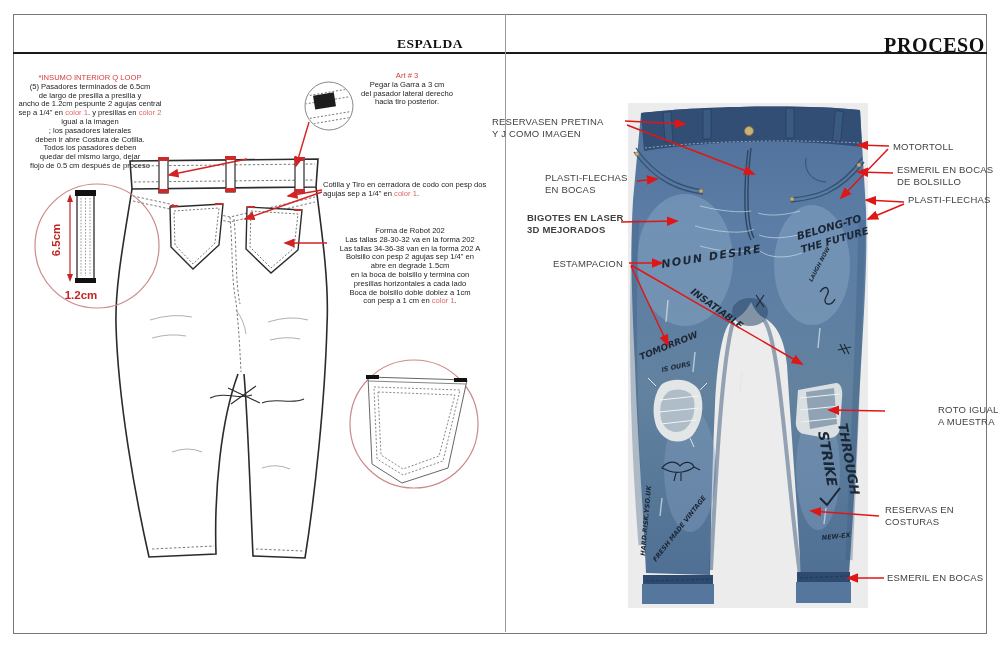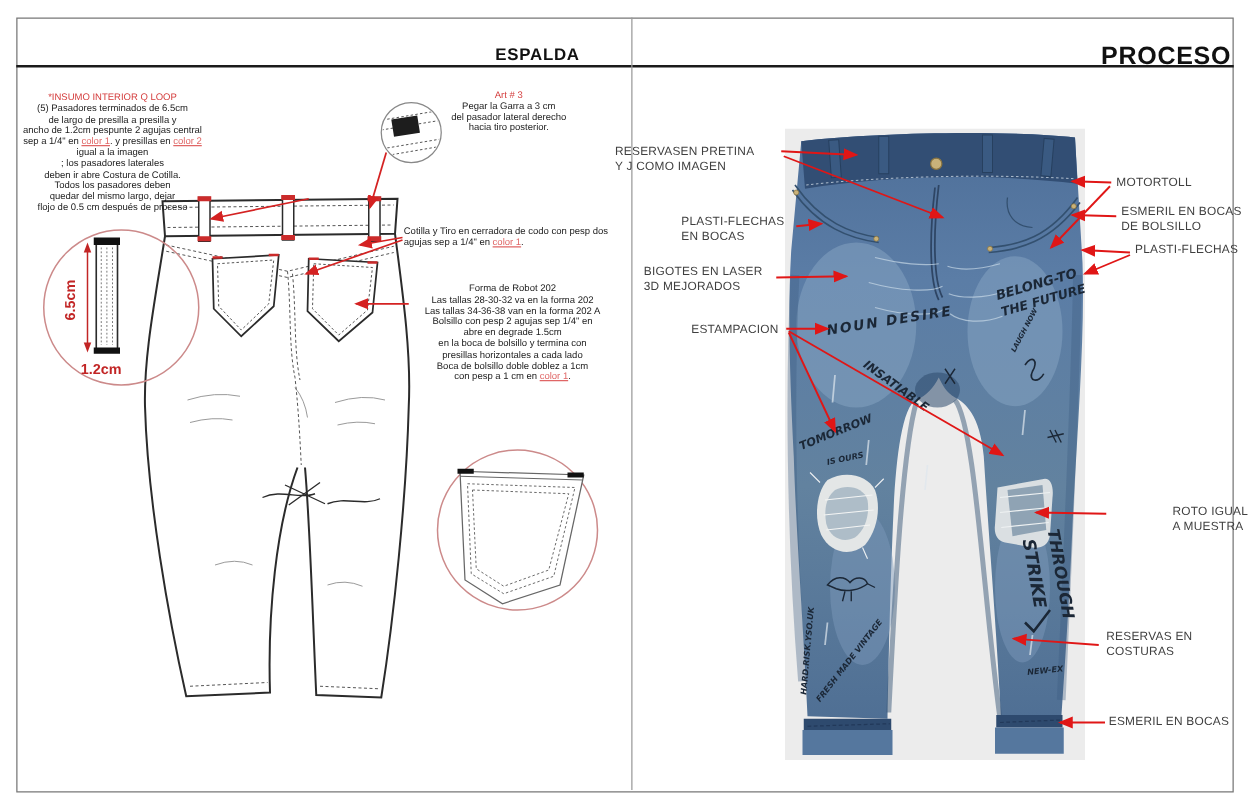--- a/index.html
+++ b/index.html
@@ -5,38 +5,38 @@
   html,body{margin:0;padding:0;}
   body{
     width:1000px;height:647px;position:relative;background:#ffffff;
     font-family:"Liberation Sans",sans-serif;overflow:hidden;color:#1c1c1c;
   }
   .abs{position:absolute;}
   
   #frame{left:13px;top:14px;width:972px;height:618px;border:1px solid #777;}
   #header-rule{left:13px;top:52px;width:974px;height:2px;background:#1a1a1a;}
   #panel-divider{left:505px;top:14px;width:1px;height:618px;background:#9a9a9a;}
-  .hdr{font-weight:bold;font-size:13.5px;color:#111;letter-spacing:.6px;}
+  .hdr{font-weight:bold;font-size:13.5px;color:#111;letter-spacing:.6px;font-family:Liberation Serif, serif;}
   #hdr-left{left:350px;top:36px;width:160px;text-align:center;}
   #hdr-right{left:855px;top:34px;width:130px;text-align:right;font-size:20px;}
   
   .note{font-size:7.6px;line-height:1.16;color:#1c1c1c;}
   .note .ln{display:block;white-space:nowrap;}
   .center{text-align:center;}
   .red-title{color:#d43c3c;}
-  .inline-red{color:#e06666;text-decoration:underline;}
+  .inline-red{color:#e06666;}
   #note-insumo{left:10px;top:74px;width:160px;}
   #note-art{left:352px;top:72px;width:110px;}
   #note-cotilla{left:323px;top:181px;width:180px;}
   #note-robot{left:322px;top:227px;width:176px;}
   
   .plabel{font-size:9.5px;color:#3f3f3f;white-space:pre-line;letter-spacing:.2px;line-height:1.25;}
   #lbl-reservas-pretina{left:492px;top:116px;}
   #lbl-plasti-bocas{left:545px;top:172px;}
-  #lbl-bigotes{left:515px;top:212px;}
+  #lbl-bigotes{left:527px;top:212px;font-weight:bold;}
   #lbl-estampacion{left:553px;top:258px;}
   #lbl-motortoll{left:893px;top:141px;}
   #lbl-esmeril-bolsillo{left:897px;top:164px;}
   #lbl-plasti-flechas{left:908px;top:194px;}
   #lbl-roto{left:938px;top:404px;}
   #lbl-reservas-costuras{left:885px;top:504px;}
   #lbl-esmeril-bocas{left:887px;top:572px;}
   svg{position:absolute;left:0;top:0;}
   svg text{font-family:"Liberation Sans",sans-serif;}
   .graffiti{font-family:"DejaVu Sans",sans-serif;font-weight:bold;font-style:italic;fill:#1b2736;}

